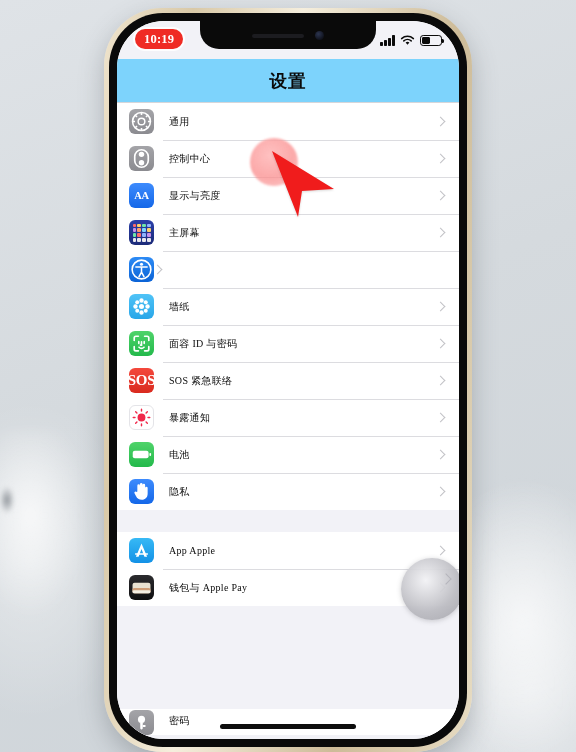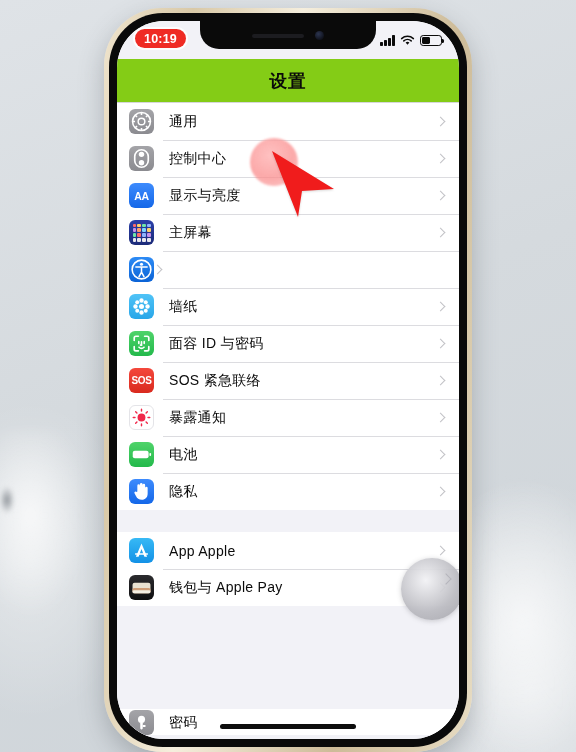--- a/index.html
+++ b/index.html
@@ -43,20 +43,21 @@
   }
   #bezel{
     width:100%; height:100%; border-radius:54px;
     background:#0a0a0a;
     padding:8px;
   }
   #screen{
     position:relative; width:100%; height:100%;
     border-radius:47px; overflow:hidden;
     background:#ffffff;
+    font-family:Liberation Serif, serif;
   }
 
   
   #statusbar{
     position:relative; height:38px;
     background:#f2f2f7;
   }
   #notch{
     position:absolute; left:50%; transform:translateX(-50%); top:-2px;
     width:176px; height:30px; background:#0a0a0a;
@@ -86,21 +87,21 @@
   #batt{
     width:22px; height:11px; border:1.4px solid #0b0b0b; border-radius:3.2px;
     position:relative; padding:1.3px;
   }
   #batt::after{ content:""; position:absolute; right:-3.4px; top:3px;
     width:2px; height:4.4px; background:#0b0b0b; border-radius:0 1.5px 1.5px 0; }
   #batt-fill{ height:100%; width:42%; background:#0b0b0b; border-radius:1.4px; }
 
   
   #navbar{
-    background:#84cc16; height:44px;
+    background:#7dd3fc; height:44px;
     display:flex; align-items:center; justify-content:center;
     border-bottom:.5px solid #d6d6da;
   }
   #navbar .title{ font-size:17.5px; font-weight:bold; color:#0a0a0a; letter-spacing:1px; }
 
   
   #list{
     height:calc(100% - 82px);
     background:#f2f2f7;
     overflow:hidden;
@@ -117,39 +118,39 @@
     content:""; position:absolute; left:46px; right:0; top:0;
     height:.6px; background:#dcdce0;
   }
   .ico{
     width:25px; height:25px; border-radius:6px; flex:0 0 25px;
     display:flex; align-items:center; justify-content:center;
     font-size:11px; font-weight:bold; color:#fff; overflow:hidden;
     position:relative;
   }
   .lbl{
-    margin-left:15px; font-size:14px; color:#0b0b0b; letter-spacing:.3px;
+    margin-left:15px; font-size:10px; color:#0b0b0b; letter-spacing:.3px;
     white-space:nowrap; flex:1;
   }
   .chev{
     width:7px; height:7px; border-right:1.6px solid #c2c2c6;
     border-top:1.6px solid #c2c2c6; transform:rotate(45deg);
     flex:0 0 auto; margin-right:2px;
   }
 
   
   .ic-gear{ background:linear-gradient(#a4a4a8,#8b8b90); }
   .ic-cc{ background:linear-gradient(#a4a4a8,#8b8b90); }
   .ic-aa{ background:linear-gradient(#3d8bfd,#1467e8); font-size:10.5px; letter-spacing:-.4px;}
   .ic-home{ background:linear-gradient(#2b3fa8,#1b2a78); }
   .ic-acc{ background:linear-gradient(#2d8bf5,#0b63d6); }
   .ic-wall{ background:linear-gradient(#4fc3f7,#29a6e8); }
   .ic-siri{ background:radial-gradient(circle at 70% 25%,#d64bd8,#3b1b6e 60%,#120a26 100%); }
   .ic-face{ background:linear-gradient(#4fd36a,#23b94b); }
-  .ic-sos{ background:linear-gradient(#f4483c,#d92a1e); font-size:10px; letter-spacing:-.3px;text-align:center;}
+  .ic-sos{ background:linear-gradient(#f4483c,#d92a1e); font-size:15px; letter-spacing:-.3px;text-align:center;}
   .ic-expo{ background:#fff; border:.6px solid #e4e4e8; }
   .ic-batt{ background:linear-gradient(#4fd36a,#23b94b); }
   .ic-priv{ background:linear-gradient(#3d8bfd,#1467e8); }
   .ic-appstore{ background:linear-gradient(#37b9f5,#1391e6); }
   .ic-wallet{ background:linear-gradient(#2b2b2e,#0e0e10); }
   .ic-pass{ background:linear-gradient(#a4a4a8,#8b8b90); }
 
   .glyph{ width:100%; height:100%; display:block; }
 
   

